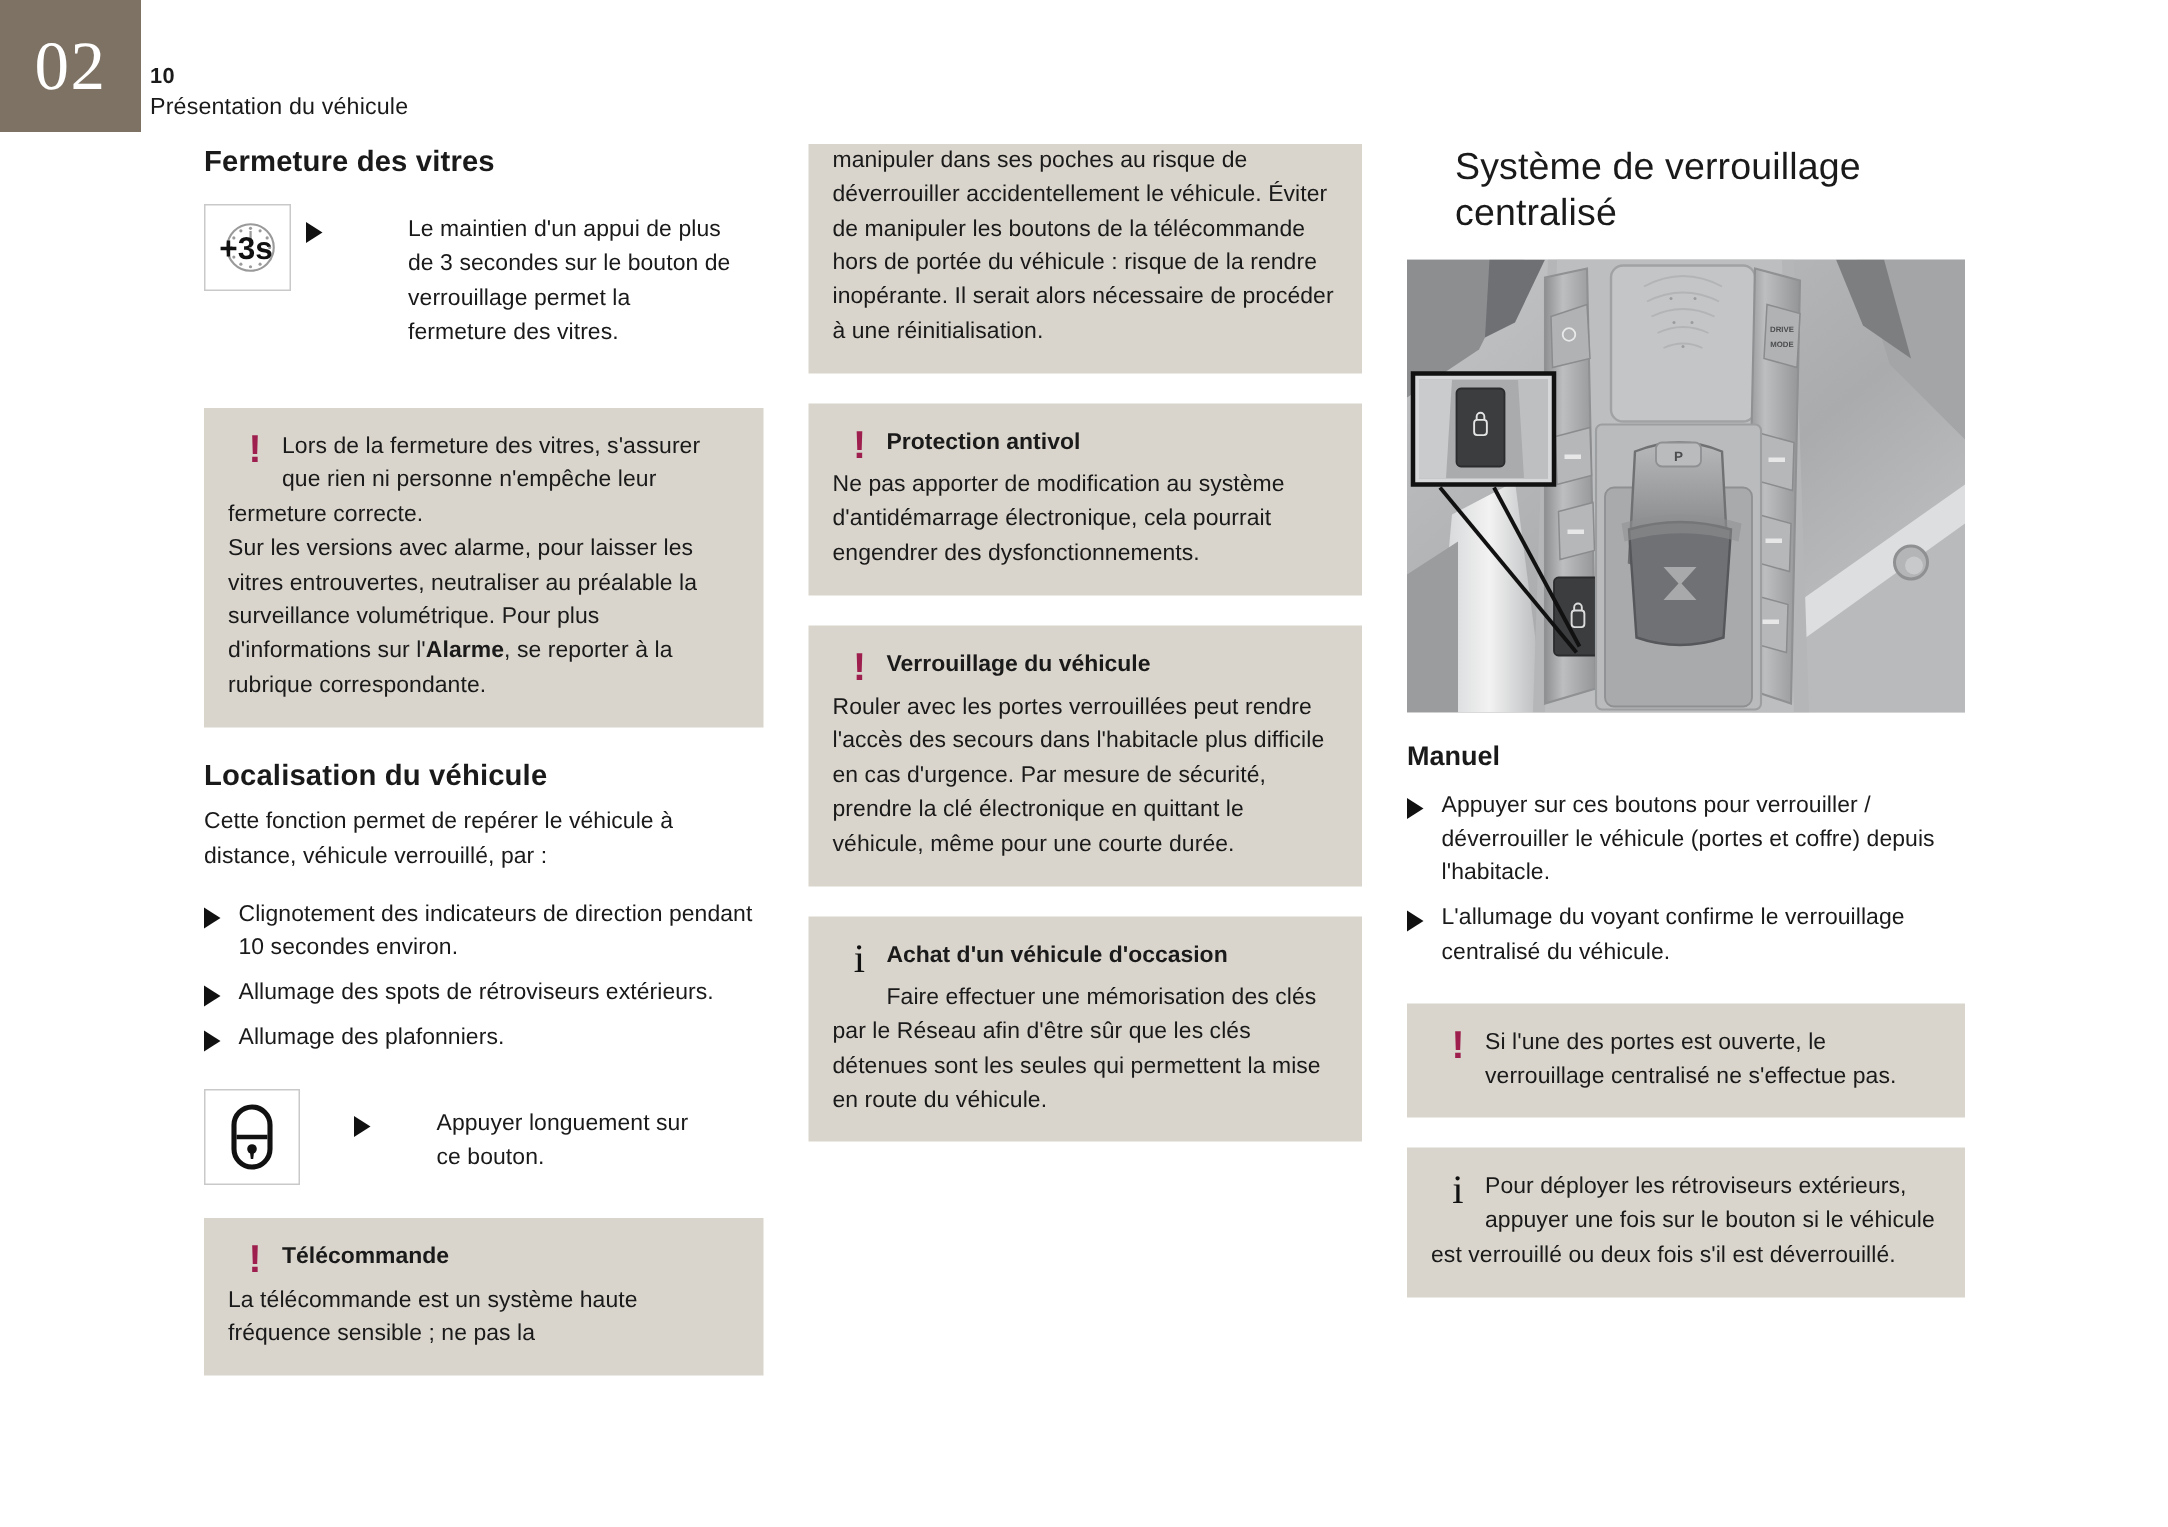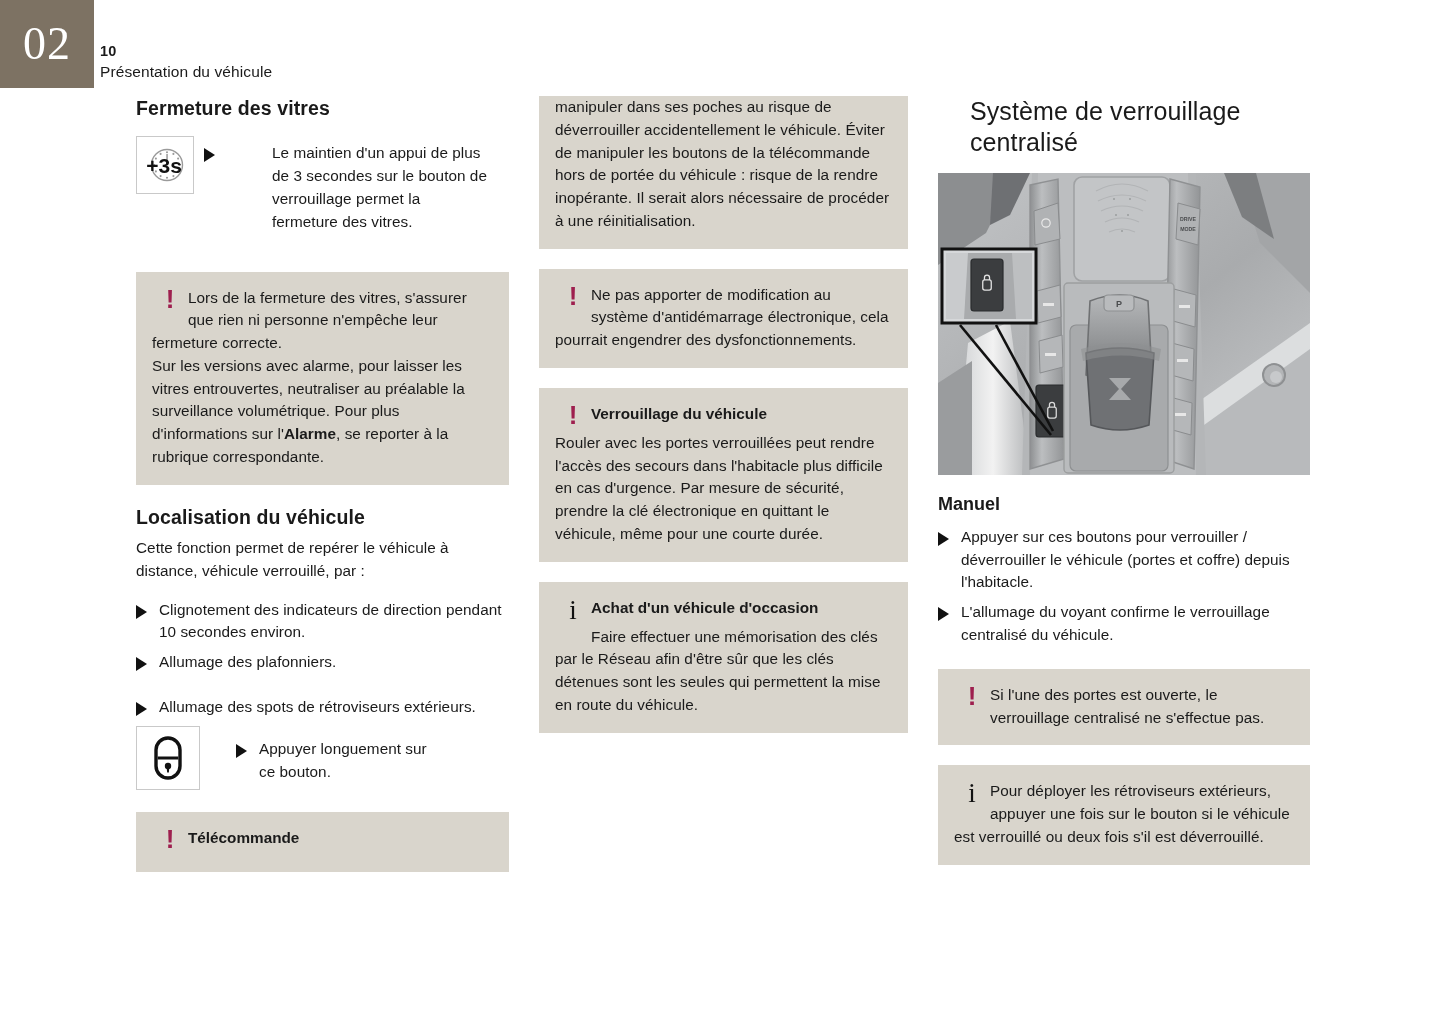--- a/index.html
+++ b/index.html
@@ -240,63 +240,65 @@
     </div>
   </div>
 
   <h2 class="section-title" style="margin-bottom:8px;">Localisation du véhicule</h2>
   <p class="body-text" style="margin-bottom:16px;">Cette fonction permet de repérer le véhicule à distance, véhicule verrouillé, par :</p>
 
   <div class="bullet-row">
     <span class="tri"></span>
     <span class="txt">Clignotement des indicateurs de direction pendant 10 secondes environ.</span>
   </div>
+  <div class="bullet-row">
+    <span class="tri"></span>
+    <span class="txt">Allumage des spots de rétroviseurs extérieurs.</span>
+  </div>
   <div class="bullet-row" style="margin-bottom:22px;">
     <span class="tri"></span>
     <span class="txt">Allumage des plafonniers.</span>
-  </div>
-  <div class="bullet-row">
-    <span class="tri"></span>
-    <span class="txt">Allumage des spots de rétroviseurs extérieurs.</span>
   </div>
 
   <div class="icon-row" style="margin-bottom:22px;">
     <div class="icon-box" style="width:62px;height:62px;">
       <svg width="40" height="48" viewBox="0 0 40 48" aria-hidden="true">
         <rect x="8" y="4" width="24" height="40" rx="12" ry="12" fill="none" stroke="#111" stroke-width="3.4"></rect>
         <line x1="9.7" y1="24" x2="30.3" y2="24" stroke="#111" stroke-width="3"></line>
         <circle cx="20" cy="32" r="3.2" fill="#111"></circle>
         <path d="M18.6 33.5 L21.4 33.5 L20.8 38.6 L19.2 38.6 Z" fill="#111"></path>
       </svg>
     </div>
     <div class="after" style="padding-top:12px;padding-left:26px;">
-      <div class="bullet-row" style="margin-bottom:0;">
+      <div class="bullet-row" style="margin-bottom:0;gap:32px;">
         <span class="tri"></span>
         <span class="txt" style="max-width:185px;">Appuyer longuement sur ce bouton.</span>
       </div>
     </div>
   </div>
 
   <div class="note" style="margin-bottom:0;">
     <div class="note-inner">
       <span class="mark">!</span>
       <p class="note-title">Télécommande</p>
+      <p class="note-body">La télécommande est un système haute fréquence sensible ; ne pas la</p>
     </div>
   </div>
 </div>
 
 <div class="col col-2">
 
   <div class="note" style="padding-top:0;">
     <p class="note-body">manipuler dans ses poches au risque de déverrouiller accidentellement le véhicule. Éviter de manipuler les boutons de la télécommande hors de portée du véhicule : risque de la rendre inopérante. Il serait alors nécessaire de procéder à une réinitialisation.</p>
   </div>
 
   <div class="note">
     <div class="note-inner">
       <span class="mark">!</span>
+      <p class="note-title">Protection antivol</p>
       <p class="note-body">Ne pas apporter de modification au système d'antidémarrage électronique, cela pourrait engendrer des dysfonctionnements.</p>
     </div>
   </div>
 
   <div class="note">
     <div class="note-inner">
       <span class="mark">!</span>
       <p class="note-title">Verrouillage du véhicule</p>
       <p class="note-body">Rouler avec les portes verrouillées peut rendre l'accès des secours dans l'habitacle plus difficile en cas d'urgence. Par mesure de sécurité, prendre la clé électronique en quittant le véhicule, même pour une courte durée.</p>
     </div>

